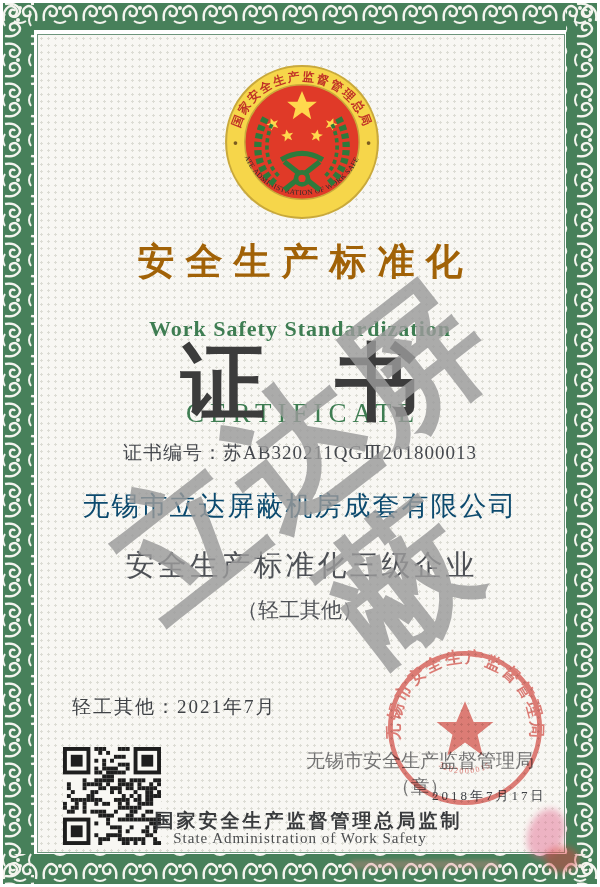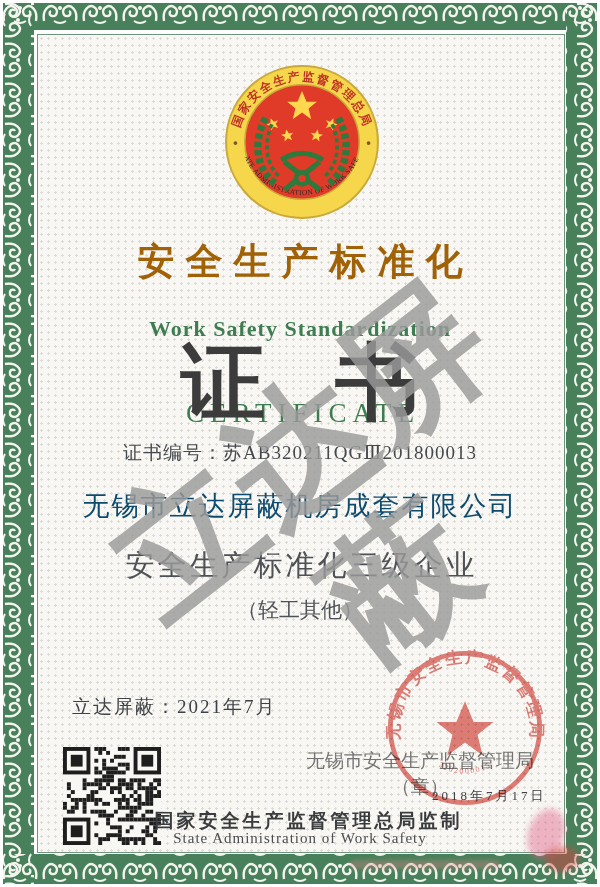--- a/index.html
+++ b/index.html
@@ -111,21 +111,21 @@
 
   <div class="abs center cert-no">
     <span>证书编号：</span><span>苏AB320211QGⅢ201800013</span>
   </div>
 
   <div class="abs center company">无锡市立达屏蔽机房成套有限公司</div>
   <div class="abs center grade">安全生产标准化三级企业</div>
   <div class="abs center category">（轻工其他）</div>
 
   <div class="abs valid">
-    <span>立达屏蔽：</span><span>2021年7月</span>
+    <span>轻工其他：</span><span>2021年7月</span>
   </div>
 
   <div class="abs issuer">无锡市安全生产监督管理局（章）</div>
   <div class="abs issue-date">2018年7月17日</div>
 
   <svg class="abs qr" width="98" height="98" viewBox="0 0 98 98">
     <rect x="0" y="0" width="98" height="98" fill="#f8f7f3"></rect>
     <g id="qr-modules" fill="#1e1e1e">
         <rect x="31.36" y="0.00" width="3.92" height="3.92"></rect>
         <rect x="35.28" y="0.00" width="3.92" height="3.92"></rect>

